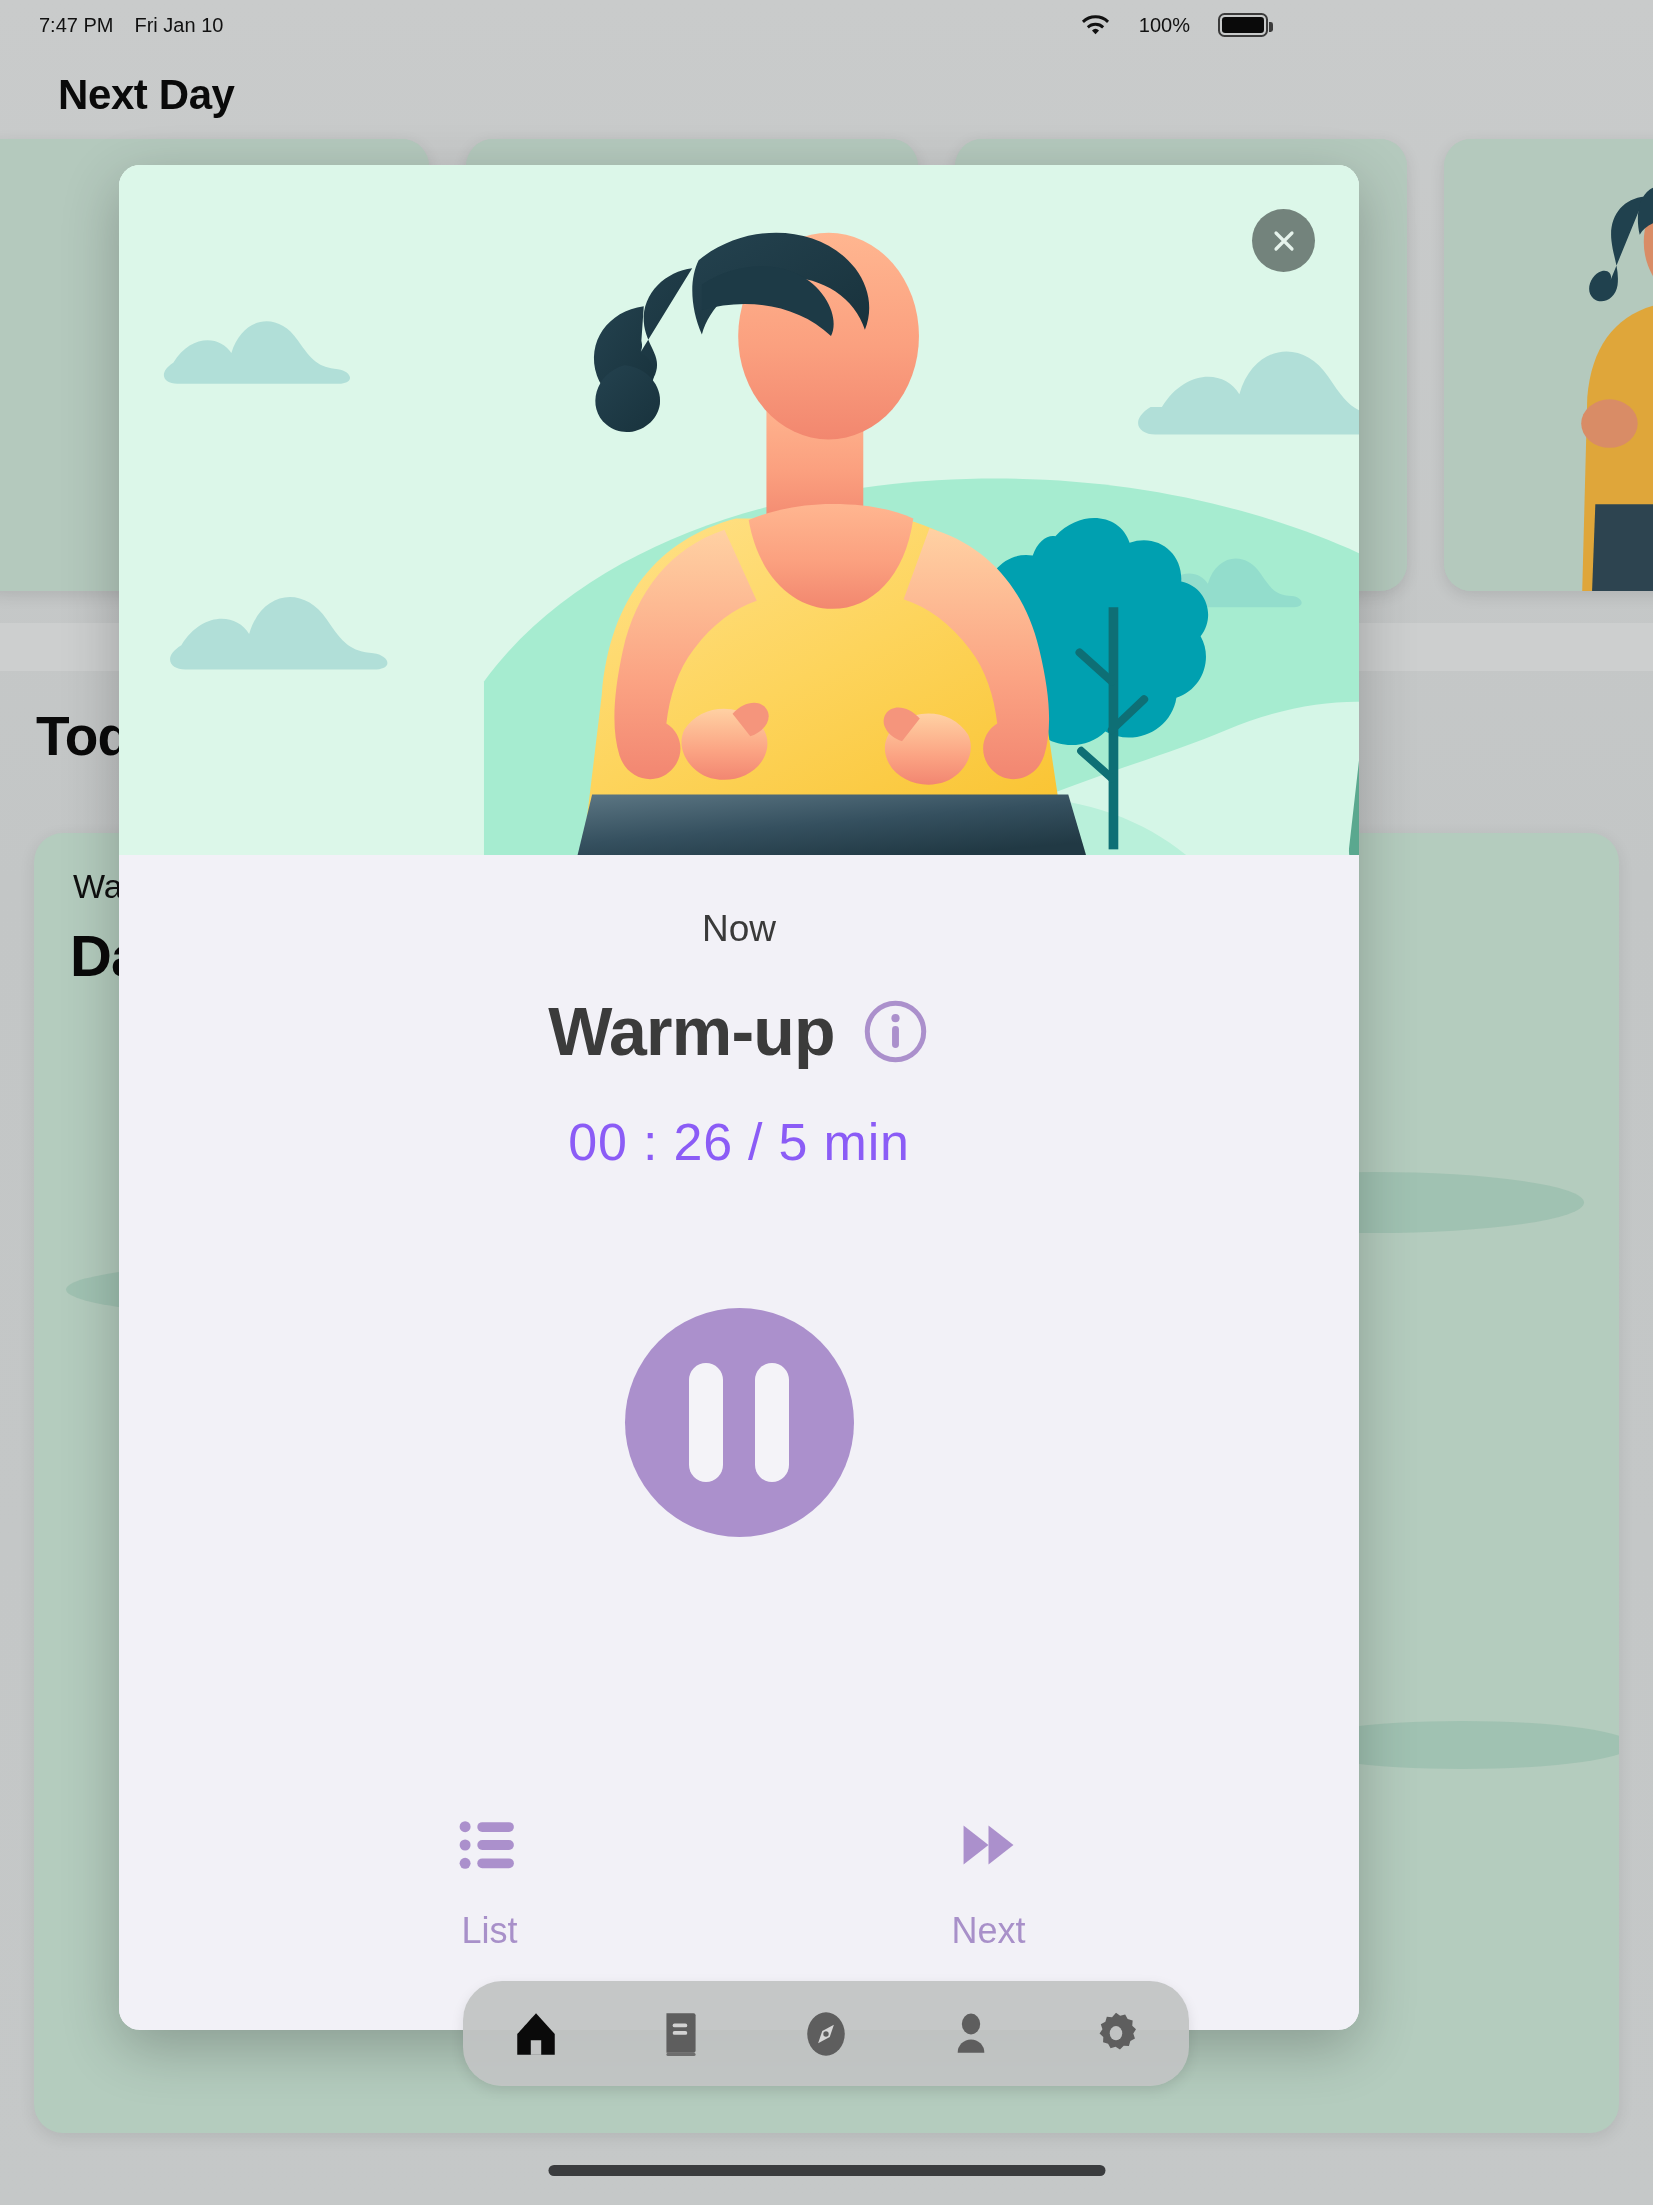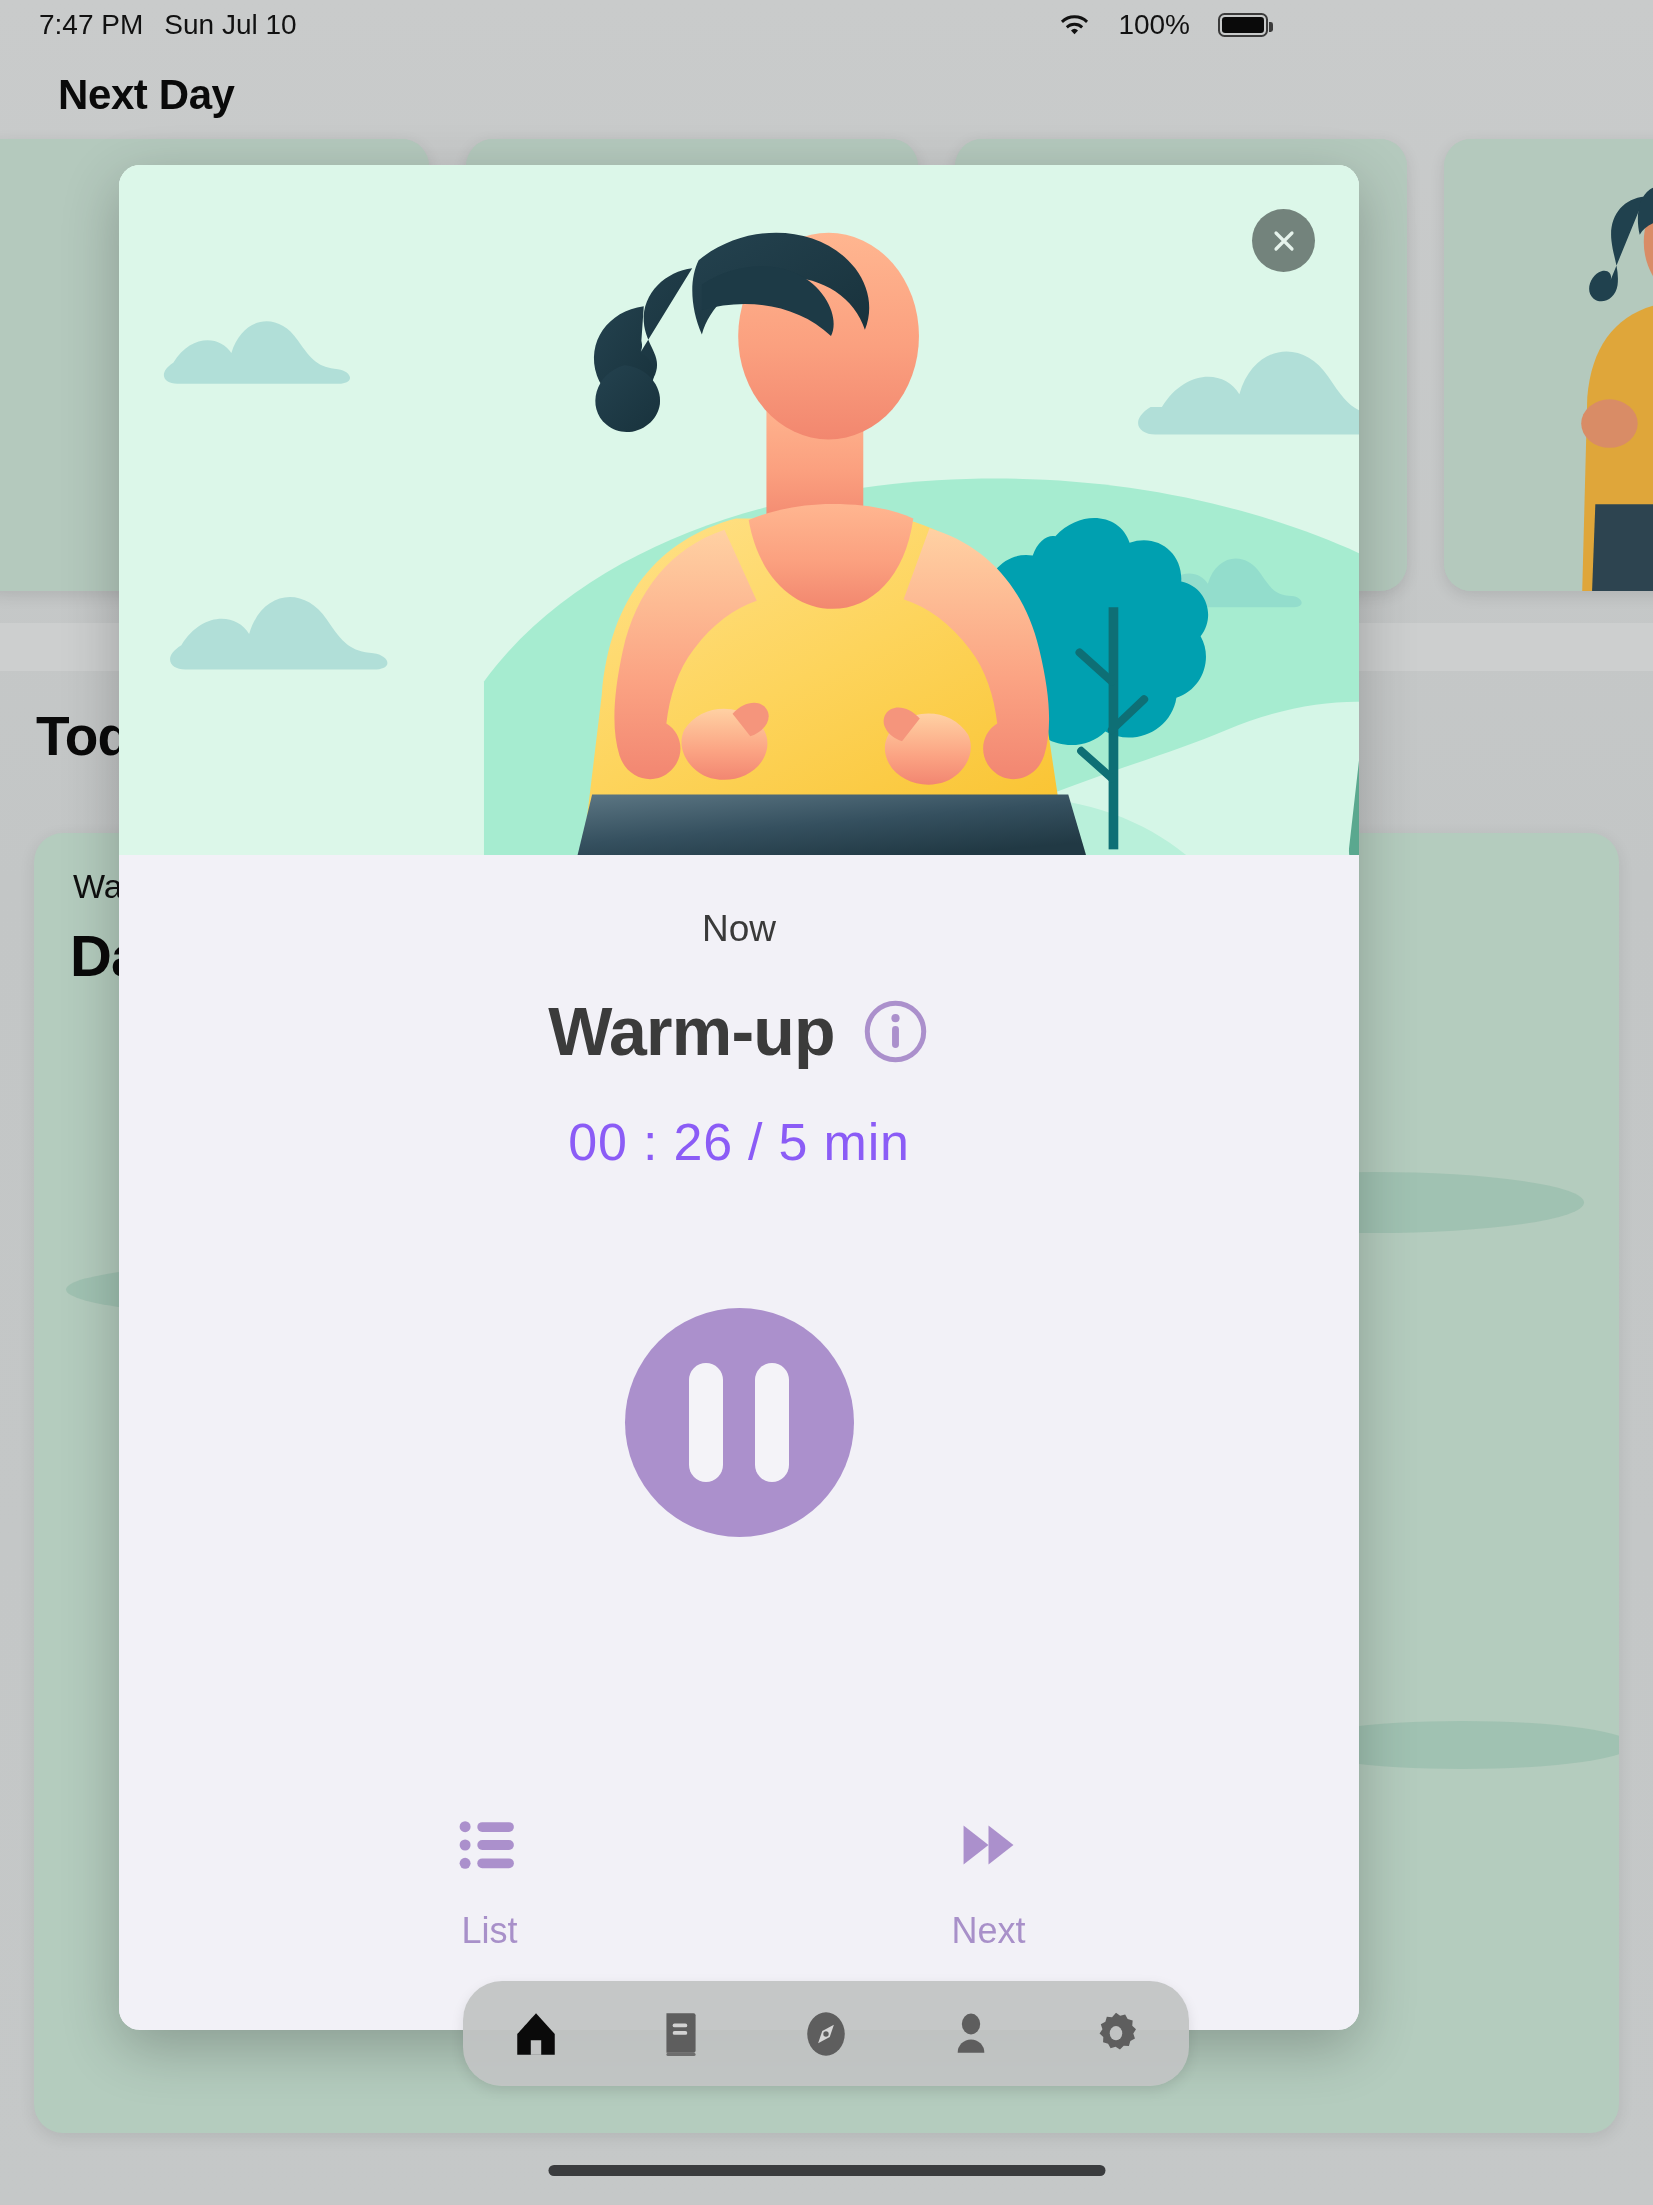--- a/index.html
+++ b/index.html
@@ -22,21 +22,21 @@
 
   
   .status-bar {
     position: absolute;
     top: 0; left: 0;
     width: 1307px;
     height: 50px;
     display: flex;
     align-items: center;
     padding: 16px 39px;
-    font-size: 28px;
+    font-size: 20px;
     color: #111;
     z-index: 5;
   }
   .status-left { display: flex; align-items: baseline; gap: 21px; }
   .status-right {
     margin-left: auto;
     display: flex;
     align-items: center;
     gap: 28px;
   }
@@ -318,21 +318,21 @@
   }
 </style>
 </head>
 <body>
 
 <div class="screen">
 
   <div class="status-bar">
     <div class="status-left">
       <span>7:47 PM</span>
-      <span>Sun Jul 10</span>
+      <span>Fri Jan 10</span>
     </div>
     <div class="status-right">
       <span>
         <svg class="wifi-icon" viewBox="0 0 24 18">
           <path d="M12 16.2 9.2 13.1a4.2 4.2 0 0 1 5.6 0Z" fill="#111"></path>
           <path d="M12 9.4c-2 0-3.9.8-5.3 2.1l-1.6-1.8A10 10 0 0 1 12 7a10 10 0 0 1 6.9 2.7l-1.6 1.8A7.6 7.6 0 0 0 12 9.4Z" fill="#111"></path>
           <path d="M12 3.4c-3.5 0-6.8 1.4-9.2 3.7L1.2 5.3A15.5 15.5 0 0 1 12 1a15.5 15.5 0 0 1 10.8 4.3l-1.6 1.8A13.2 13.2 0 0 0 12 3.4Z" fill="#111"></path>
         </svg>
       </span>
       <span>100%</span>

